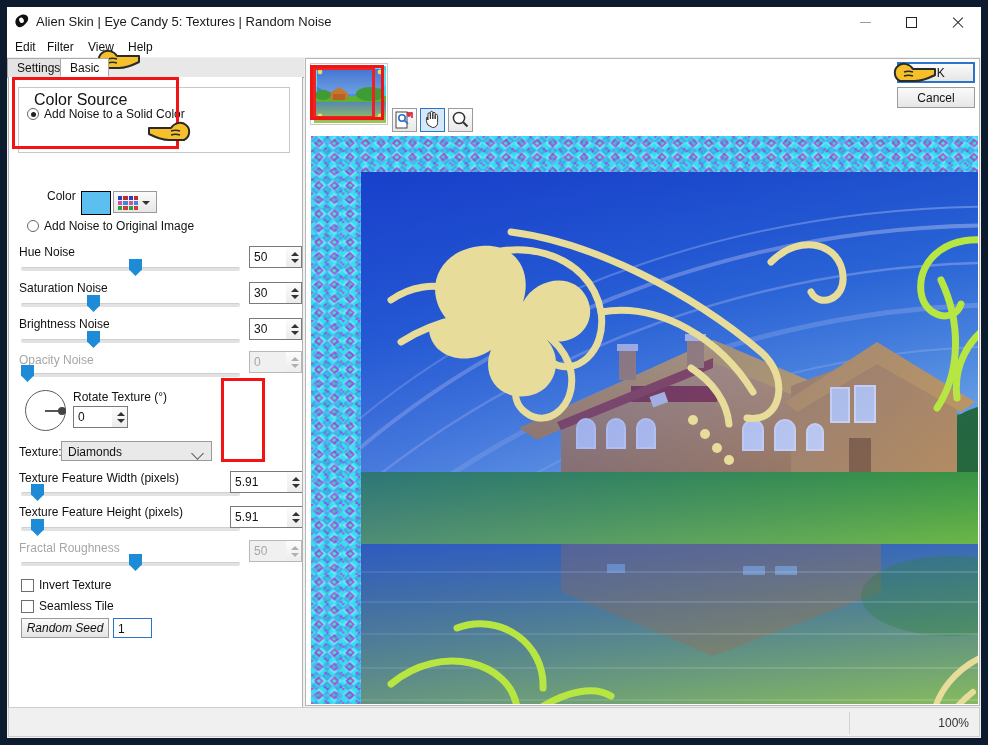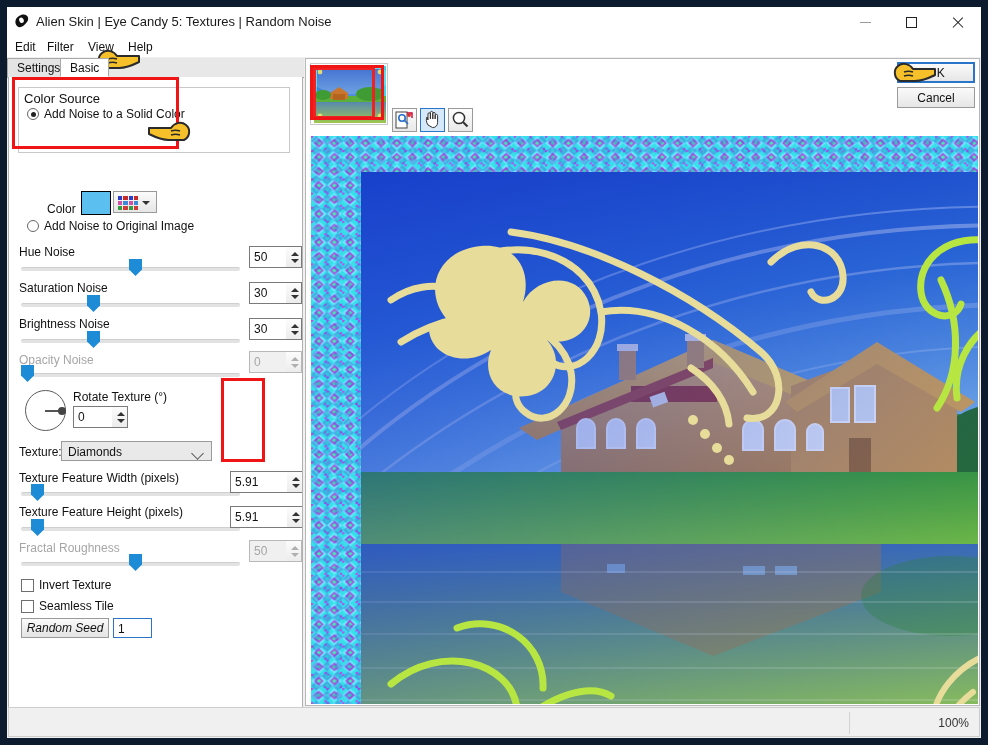--- a/index.html
+++ b/index.html
@@ -73,21 +73,21 @@
     box-sizing:border-box;overflow:hidden;
   }
   .leftpanel-inner{position:absolute;left:0;top:0;width:295px;height:643px;}
 
   
   .groupbox{
     position:absolute;left:9px;top:10px;width:272px;height:66px;
     border:1px solid #c8c8c8;box-sizing:border-box;
   }
   .group-title{
-    position:absolute;left:2px;top:3px;background:#fff;padding:0 3px;font-size:13px;color:#111;
+    position:absolute;left:12px;top:3px;background:#fff;padding:0 3px;font-size:16px;color:#111;
   }
   .radio-row{position:absolute;font-size:12px;color:#111;}
   .radio{
     position:relative;display:inline-block;width:12px;height:12px;border-radius:50%;
     border:1px solid #666;background:#fff;vertical-align:-2px;margin-right:5px;box-sizing:border-box;
   }
   .radio.on:after{
     content:"";position:absolute;left:2.5px;top:2.5px;width:5px;height:5px;border-radius:50%;background:#222;
   }
   .swatch{
@@ -259,21 +259,21 @@
 
     <div class="groupbox">
       <div class="group-title">Color Source</div>
     </div>
     <div class="radio-row" style="left:18px;top:30px;">
       <i class="radio on"></i><span>Add Noise to a Solid Color</span>
     </div>
     <div class="radio-row" style="left:18px;top:142px;">
       <i class="radio"></i><span>Add Noise to Original Image</span>
     </div>
-    <div class="sl-label" style="left:38px;top:125px;">Color</div>
+    <div class="sl-label" style="left:38px;top:112px;">Color</div>
     <div class="swatch" style="left:72px;top:114px;"></div>
     <div class="colorbtn" style="left:104px;top:114px;">
       <span class="grid3">
         <i style="background:#2b3ec9"></i>
             <i style="background:#c62b2b"></i>
             <i style="background:#2b3ec9"></i>
             <i style="background:#c62b2b"></i>
         <i style="background:#d14fa8"></i>
             <i style="background:#3b8ad6"></i>
             <i style="background:#d14fa8"></i>

